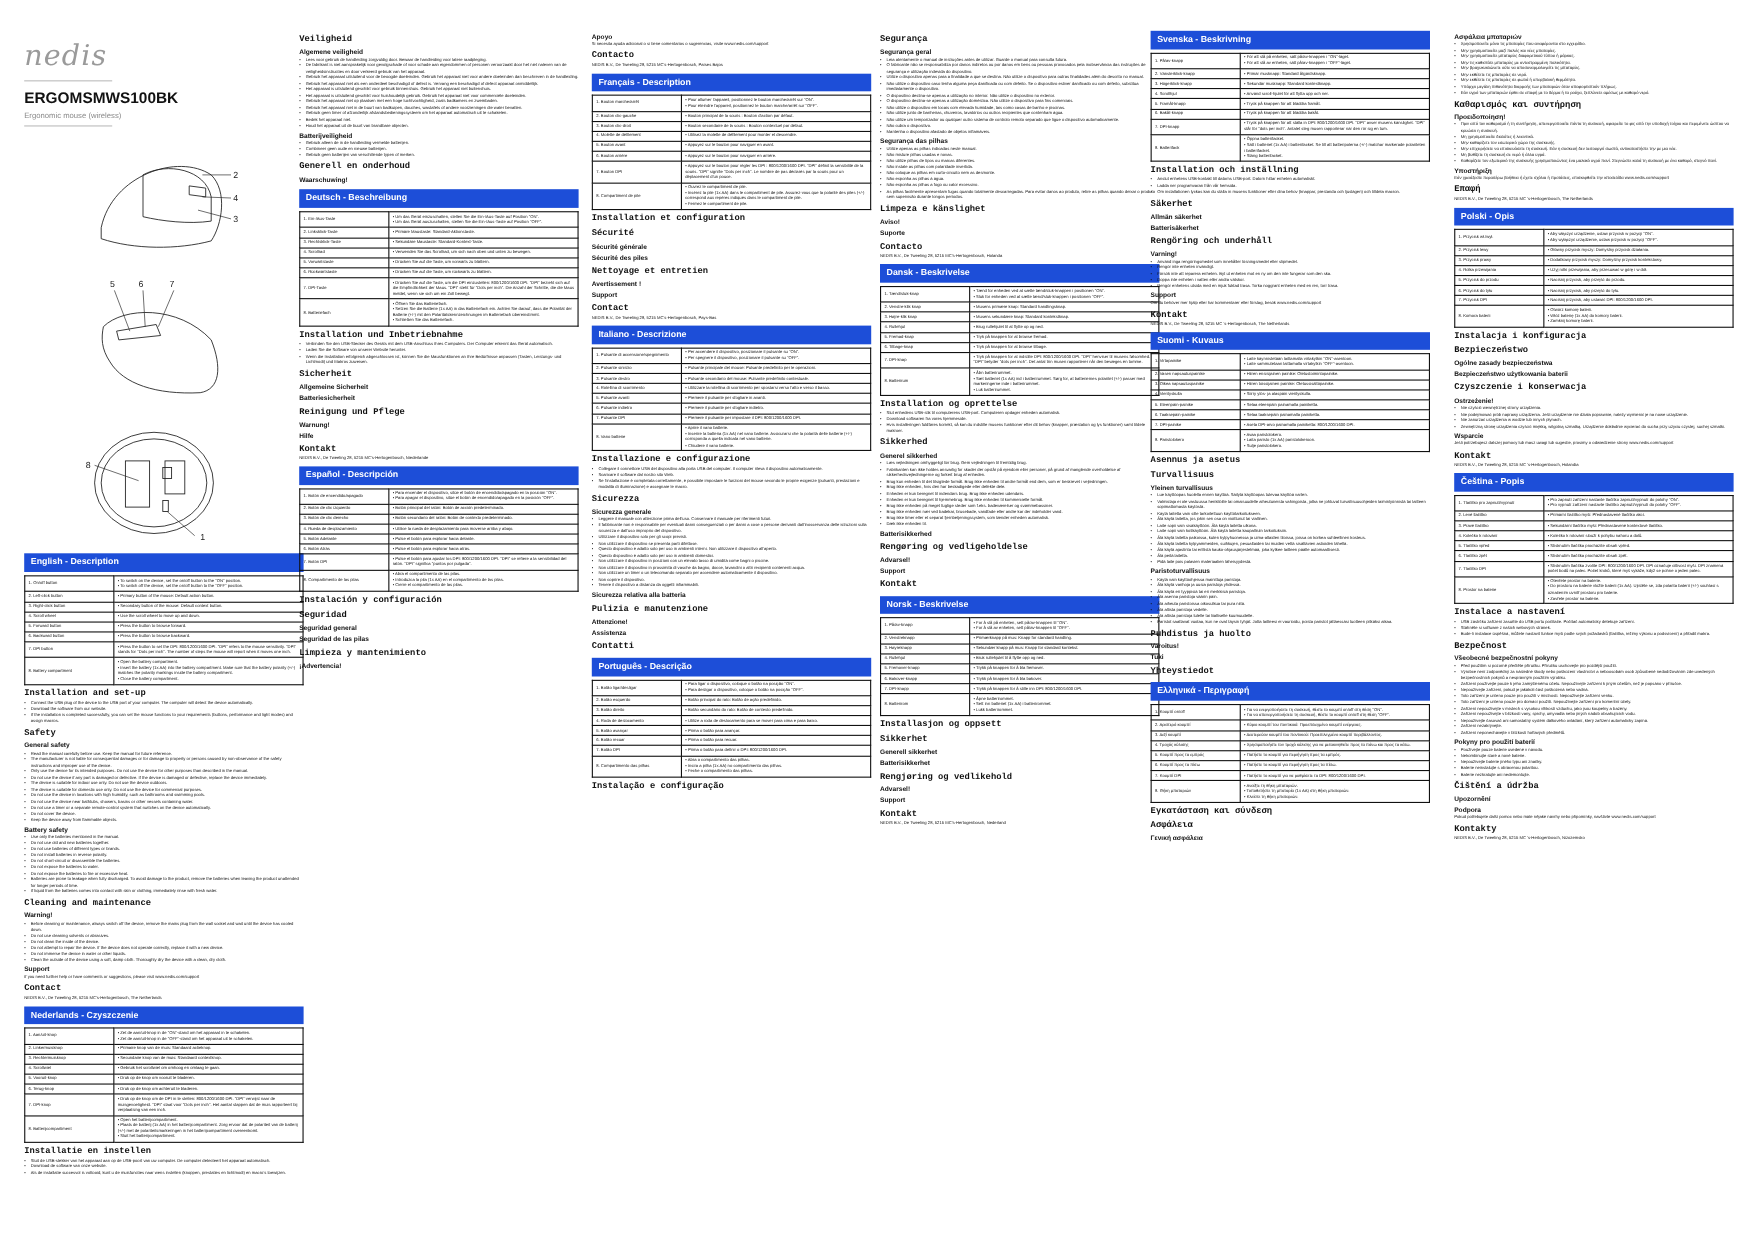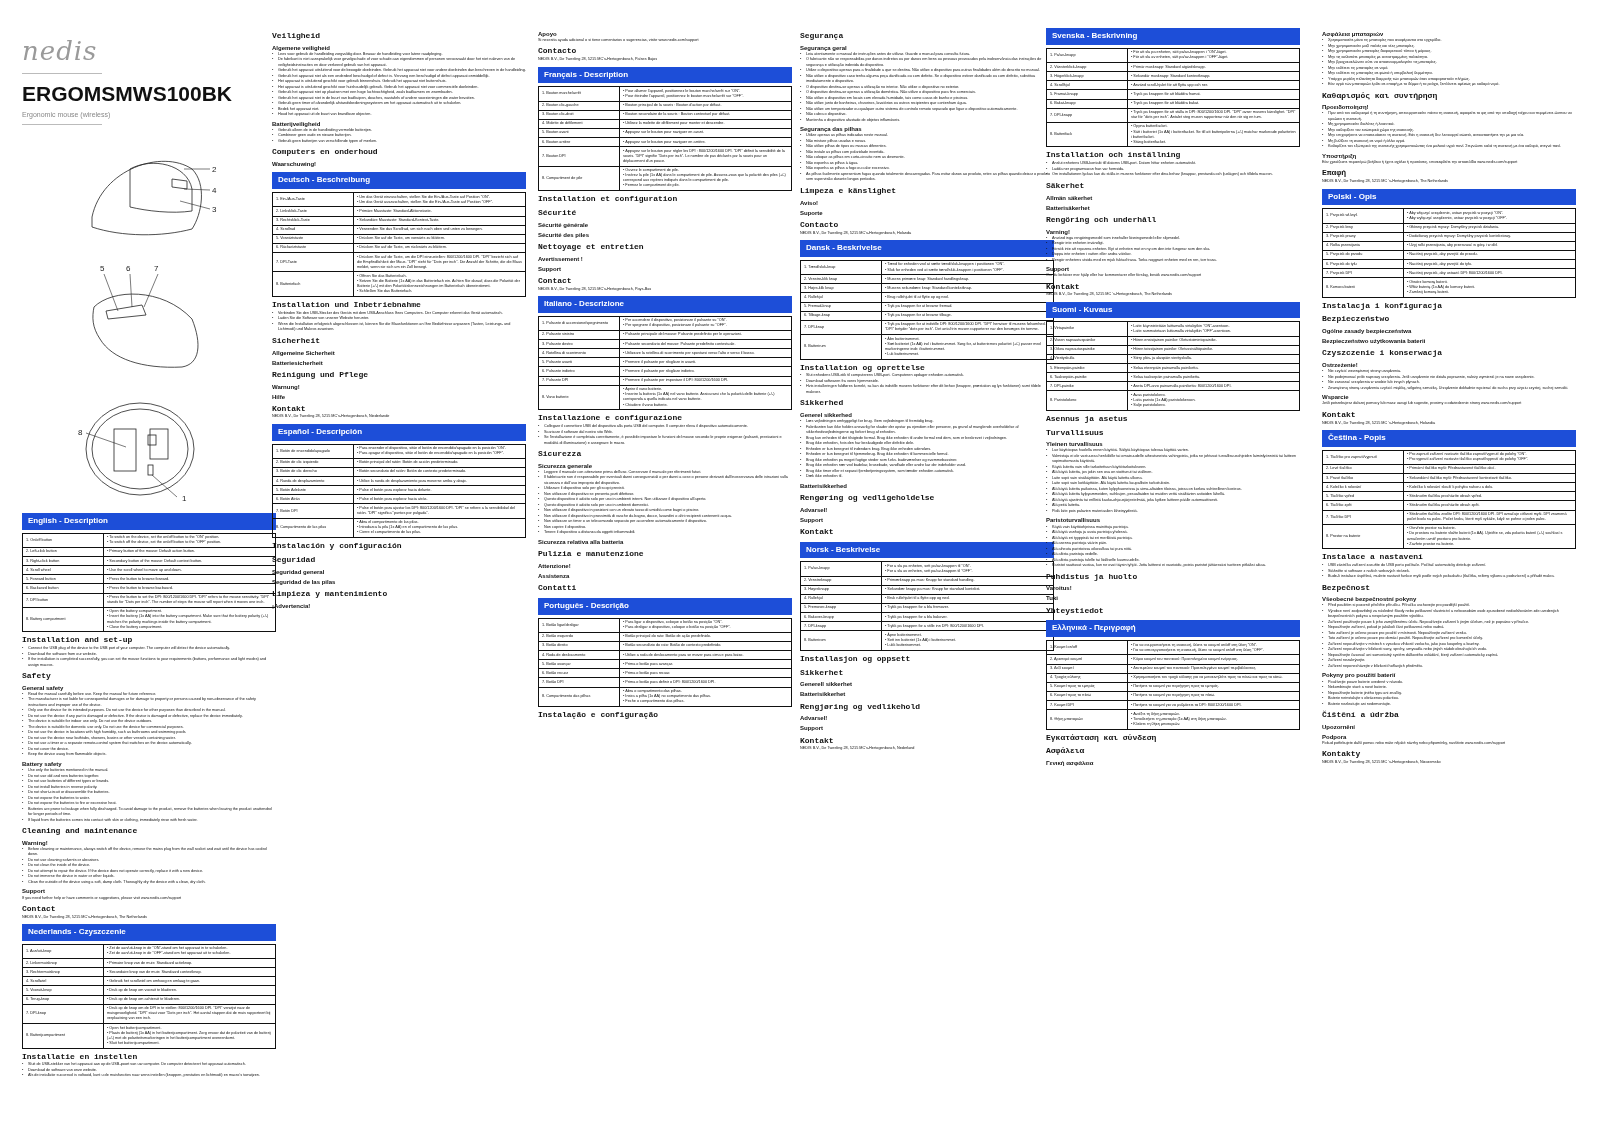--- a/index.html
+++ b/index.html
@@ -9,21 +9,21 @@
   .col { position: absolute; top: 0; width: 254px; }
   .col1 { left: 22px; top: 0; }
   .col2 { left: 272px; top: 28px; }
   .col3 { left: 538px; top: 28px; }
   .col4 { left: 800px; top: 28px; }
   .col5 { left: 1046px; top: 0; }
   .col6 { left: 1322px; top: 28px; }
 
   .logo { margin-top: 34px; font-family: "DejaVu Serif", serif; font-style: italic; font-size: 26px; color: #9a9a9a; letter-spacing: 1px; }
   .rule { width: 80px; height: 1px; background: #bbb; margin: 4px 0; }
-  .model { font-family: "Liberation Sans", sans-serif; font-weight: bold; font-size: 21px; color: #111; margin-top: 6px; }
+  .model { font-family: "Liberation Sans", sans-serif; font-weight: bold; font-size: 14px; color: #111; margin-top: 6px; }
   .subtitle { font-size: 7px; color: #888; margin-top: 2px; }
 
   .figure { position: relative; width: 240px; height: 380px; margin-top: 4px; }
   .figure svg { width: 100%; height: 100%; }
 
   .lang-bar { background: #1d4ed8; color: #fff; font-weight: bold; font-size: 8px; padding: 3px 6px; margin: 4px 0 3px; }
   table.desc { width: 100%; border-collapse: collapse; border: 1px solid #111; margin-bottom: 2px; }
   table.desc td { border: 1px solid #111; padding: 1.5px 3px; vertical-align: middle; font-size: 3.8px; }
   table.desc td.lbl { width: 32%; }
   table.desc td.txt div::before { content: "•  "; }
@@ -269,21 +269,21 @@
         <li>Gebruik geen timer of afzonderlijk afstandsbedieningssysteem om het apparaat automatisch uit te schakelen.</li>
         <li>Bedek het apparaat niet.</li>
         <li>Houd het apparaat uit de buurt van brandbare objecten.</li>
     </ul>
     <h3>Batterijveiligheid</h3>
     <ul>
       <li>Gebruik alleen de in de handleiding vermelde batterijen.</li>
         <li>Combineer geen oude en nieuwe batterijen.</li>
         <li>Gebruik geen batterijen van verschillende typen of merken.</li>
     </ul>
-    <h2>Computers en onderhoud</h2>
+    <h2>Generell en onderhoud</h2>
     <h3>Waarschuwing!</h3>
 
     <div class="lang-bar">Deutsch - Beschreibung</div>
     <table class="desc">
       <tbody>
         <tr>
             <td class="lbl">1.  Ein-/Aus-Taste</td>
             <td class="txt">
               <div>Um das Gerät einzuschalten, stellen Sie die Ein-/Aus-Taste auf Position "ON".</div>
               <div>Um das Gerät auszuschalten, stellen Sie die Ein-/Aus-Taste auf Position "OFF".</div>

